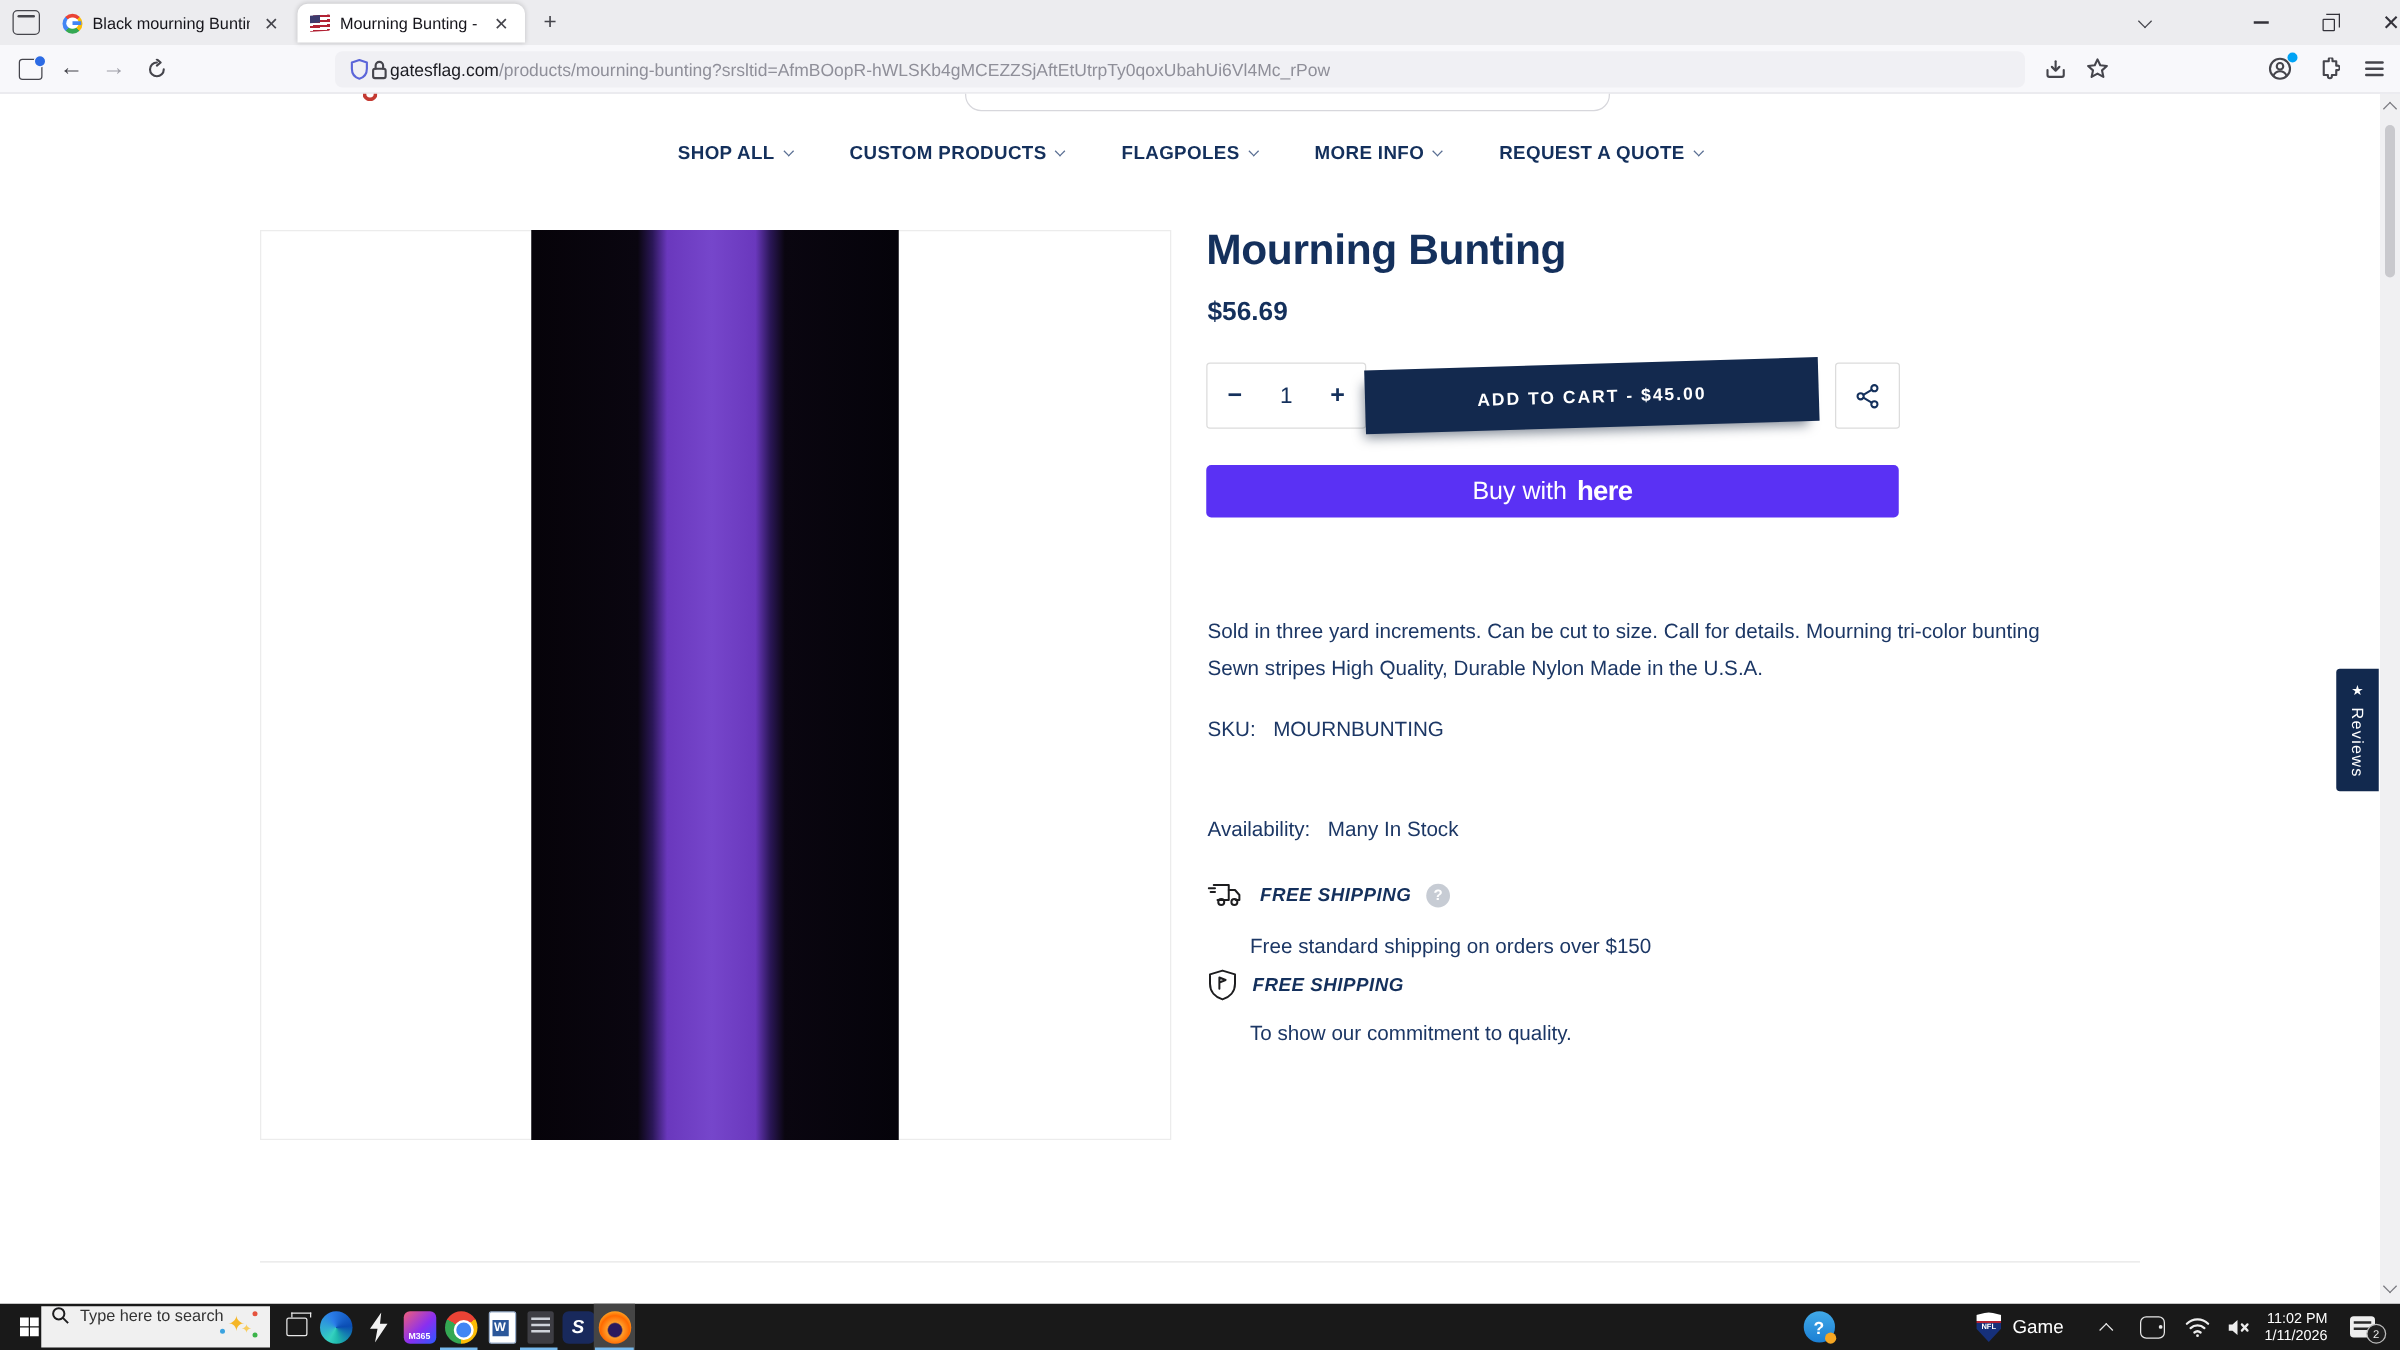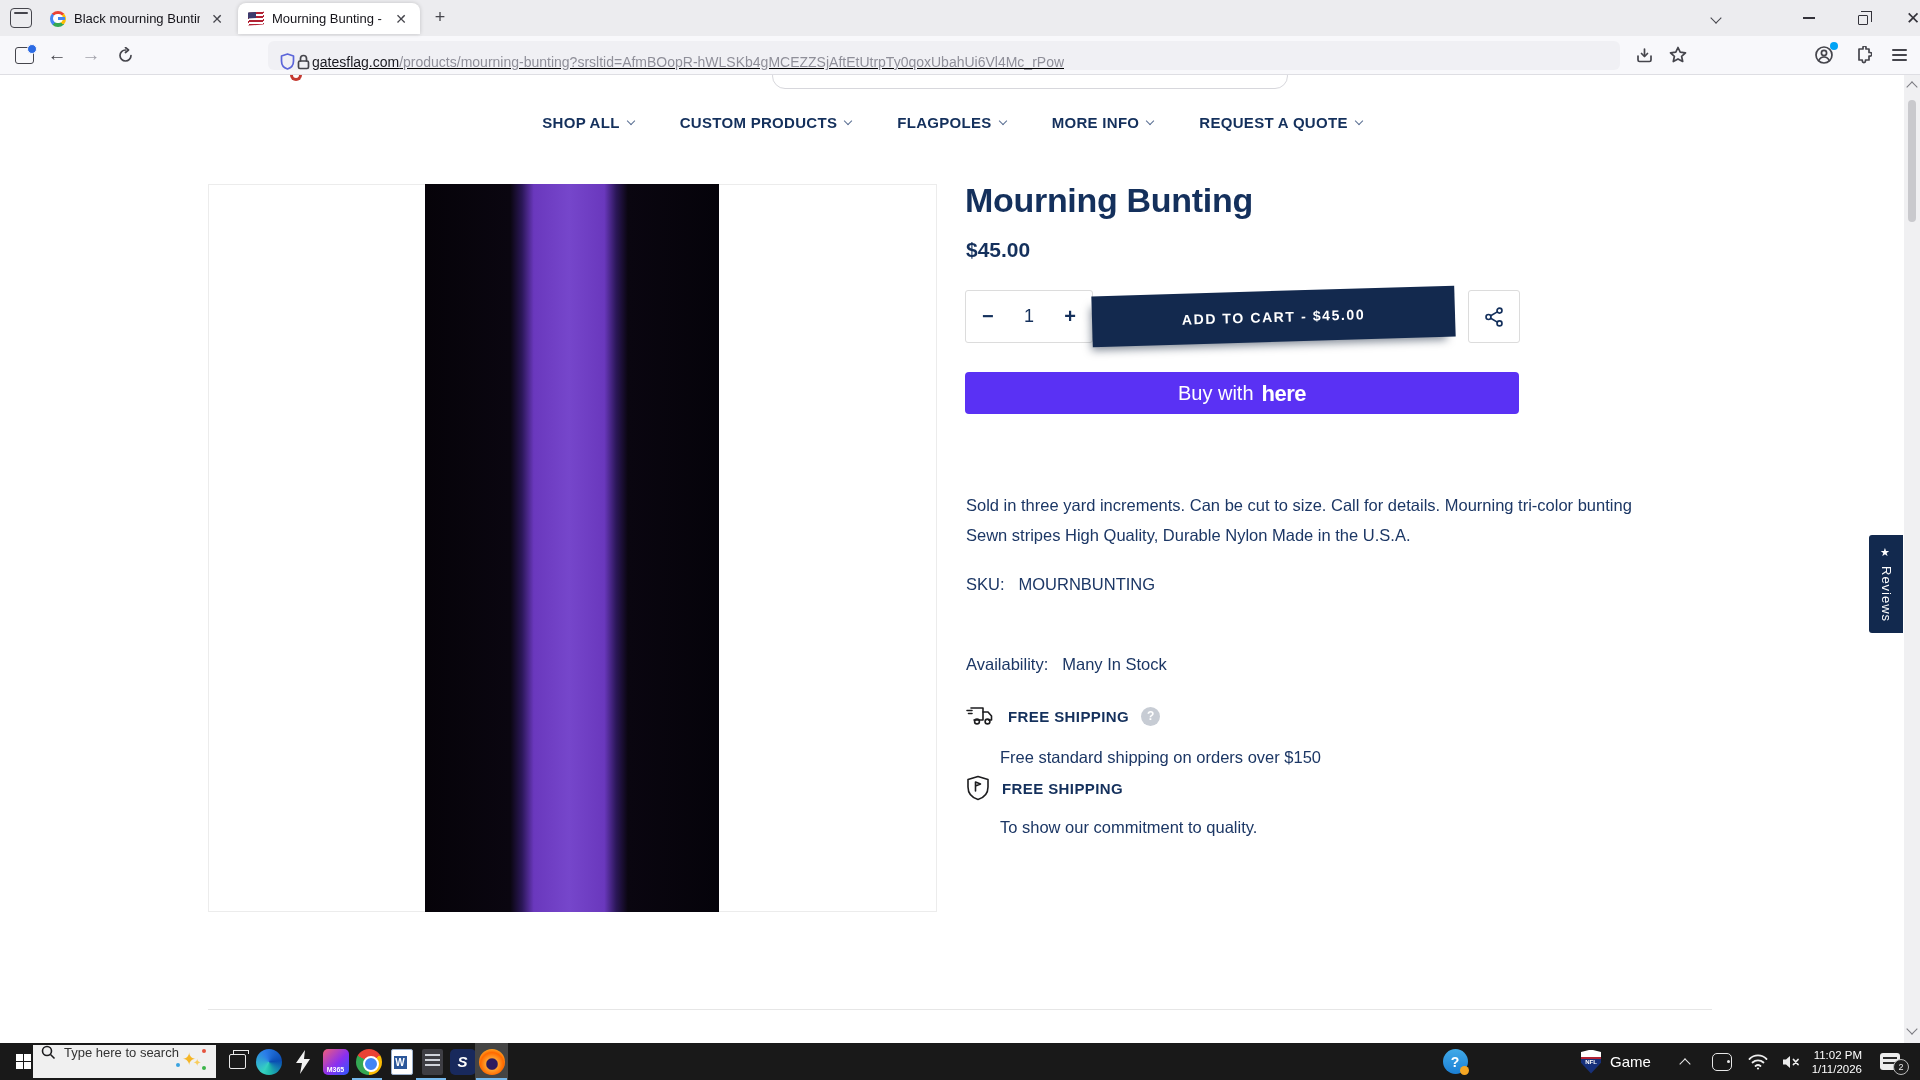--- a/index.html
+++ b/index.html
@@ -36,21 +36,21 @@
   
   .toolbar { position:absolute; left:0; top:36px; width:1920px; height:39px; background:#f8f8fb; border-bottom:1px solid #dedee3; }
   .tb-icon { position:absolute; top:0; height:38px; display:flex; align-items:center; justify-content:center; color:#45454c; }
   .sidebar-ic { left:10px; width:28px; }
   .sidebar-glyph { position:relative; width:19px; height:17px; border:1.6px solid #45454c; border-radius:3px; }
   .sidebar-glyph::after { content:""; position:absolute; right:-4px; top:-4px; width:8px; height:8px; border-radius:50%; background:#2c6be4; border:1.5px solid #f8f8fb; }
   .nav-arrow { font-size:19px; }
   .back-ic { left:42px; width:30px; }
   .fwd-ic { left:76px; width:30px; color:#a2a2ab; }
   .reload-ic { left:110px; width:30px; }
-  .urlbar { position:absolute; left:268px; top:5px; width:1352px; height:29px; background:#f0f0f4; border-radius:6px; display:flex; align-items:flex-end; padding:0 12px; gap:2px;text-decoration:underline; }
+  .urlbar { position:absolute; left:268px; top:5px; width:1352px; height:29px; background:#f0f0f4; border-radius:6px; display:flex; align-items:center; padding:0 12px; gap:2px; }
   .url-text { font-size:14px; color:#8f8f99; white-space:nowrap; overflow:hidden; }
   .url-domain { color:#1b1b21; }
   .dl-ic { left:1628px; width:32px; }
   .star-ic { left:1662px; width:32px; }
   .acct-ic { left:1806px; width:36px; }
   .puzzle-ic { left:1846px; width:34px; }
   .menu-ic { left:1882px; width:34px; }
   .hamburger { display:flex; flex-direction:column; gap:3.5px; }
   .hamburger span { width:15px; height:1.8px; background:#45454c; border-radius:1px; }
 
@@ -80,21 +80,21 @@
   .shop-btn .shoplogo { font-size:22px; font-weight:bold; letter-spacing:-.5px; position:relative; top:1px; }
   .more-pay { position:absolute; left:965px; top:369px; width:554px; text-align:center; font-size:15px; color:#14305c; text-decoration:underline; }
 
   .p-desc { position:absolute; left:966px; top:415px; width:702px; font-size:16.5px; line-height:30px; color:#1c3765; }
   .meta-row { position:absolute; left:966px; font-size:16.5px; color:#1c3765; }
   .meta-row .lbl { margin-right:14px; }
   .sku-row { top:500px; } .cat-row { top:540px; } .avail-row { top:580px; }
 
   .perk-title-row { position:absolute; left:966px; display:flex; align-items:center; gap:12px; }
   .ship-row { top:630px; } .ret-row { top:700px; }
-  .perk-title { font-size:15px; font-weight:bold; color:#14305c; letter-spacing:.4px; }
+  .perk-title { font-size:15px; font-weight:bold; color:#14305c; letter-spacing:.4px;font-style:italic; }
   .help-badge { width:19px; height:19px; border-radius:50%; background:#c7ccd4; color:#fff; font-size:12px; font-weight:bold; display:flex; align-items:center; justify-content:center; }
   .perk-text { position:absolute; left:1000px; font-size:16.5px; color:#1c3765; }
   .ship-text { top:673px; } .ret-text { top:743px; }
 
   .bottom-divider { position:absolute; left:208px; top:934px; width:1504px; height:1px; background:#e6e6e6; }
 
   .reviews-tab { position:absolute; left:1869px; top:460px; width:34px; height:98px; background:#12294e; border-radius:3px 0 0 3px; display:flex; align-items:center; justify-content:center; }
   .reviews-inner { writing-mode:vertical-rl; color:#fff; font-size:13px; letter-spacing:1px; display:flex; align-items:center; gap:6px; }
   .reviews-star { font-size:11px; }
 
@@ -277,21 +277,21 @@
           <span>REQUEST A QUOTE</span>
           <span class="nav-chev"></span>
         </div>
     </div>
 
     <div class="product-card">
       <div class="bunting-img"></div>
     </div>
 
     <h1 class="p-title">Mourning Bunting</h1>
-    <div class="p-price">$45.00</div>
+    <div class="p-price">$56.69</div>
 
     <div class="qty-box">
       <span class="qty-btn">−</span>
       <span class="qty-val">1</span>
       <span class="qty-btn">+</span>
     </div>
 
     <div class="atc-btn">ADD TO CART - $45.00</div>
 
     <div class="share-box">

